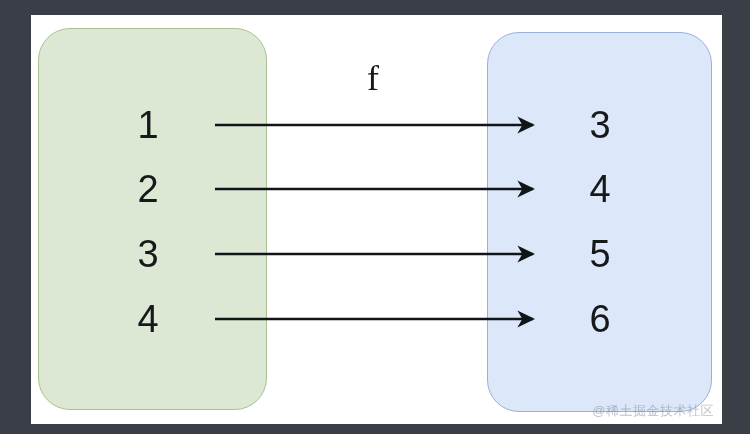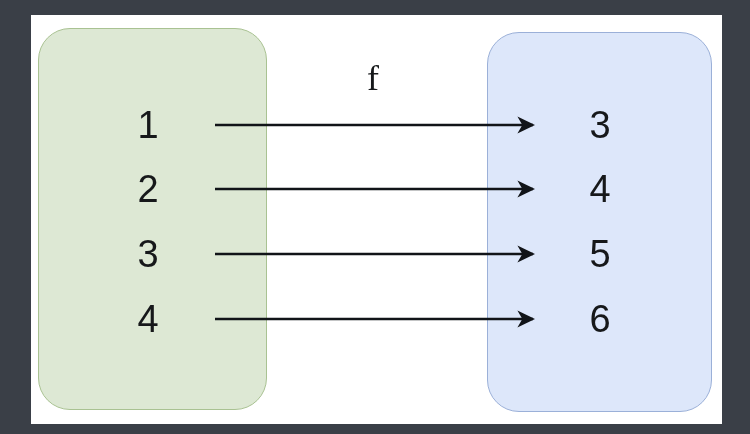--- a/index.html
+++ b/index.html
@@ -137,16 +137,17 @@
         </marker>
       </defs>
       <g id="arrow-group" stroke="#111418" stroke-width="2.6" marker-end="url(#arrowhead)" fill="none">
           <line x1="184" y1="110" x2="502" y2="110"></line>
           <line x1="184" y1="174" x2="502" y2="174"></line>
           <line x1="184" y1="239" x2="502" y2="239"></line>
           <line x1="184" y1="304" x2="502" y2="304"></line>
         </g>
     </svg>
 
+    <div class="watermark">@稀土掘金技术社区</div>
 
   </div>
 
 </div>
 
 </body></html>

